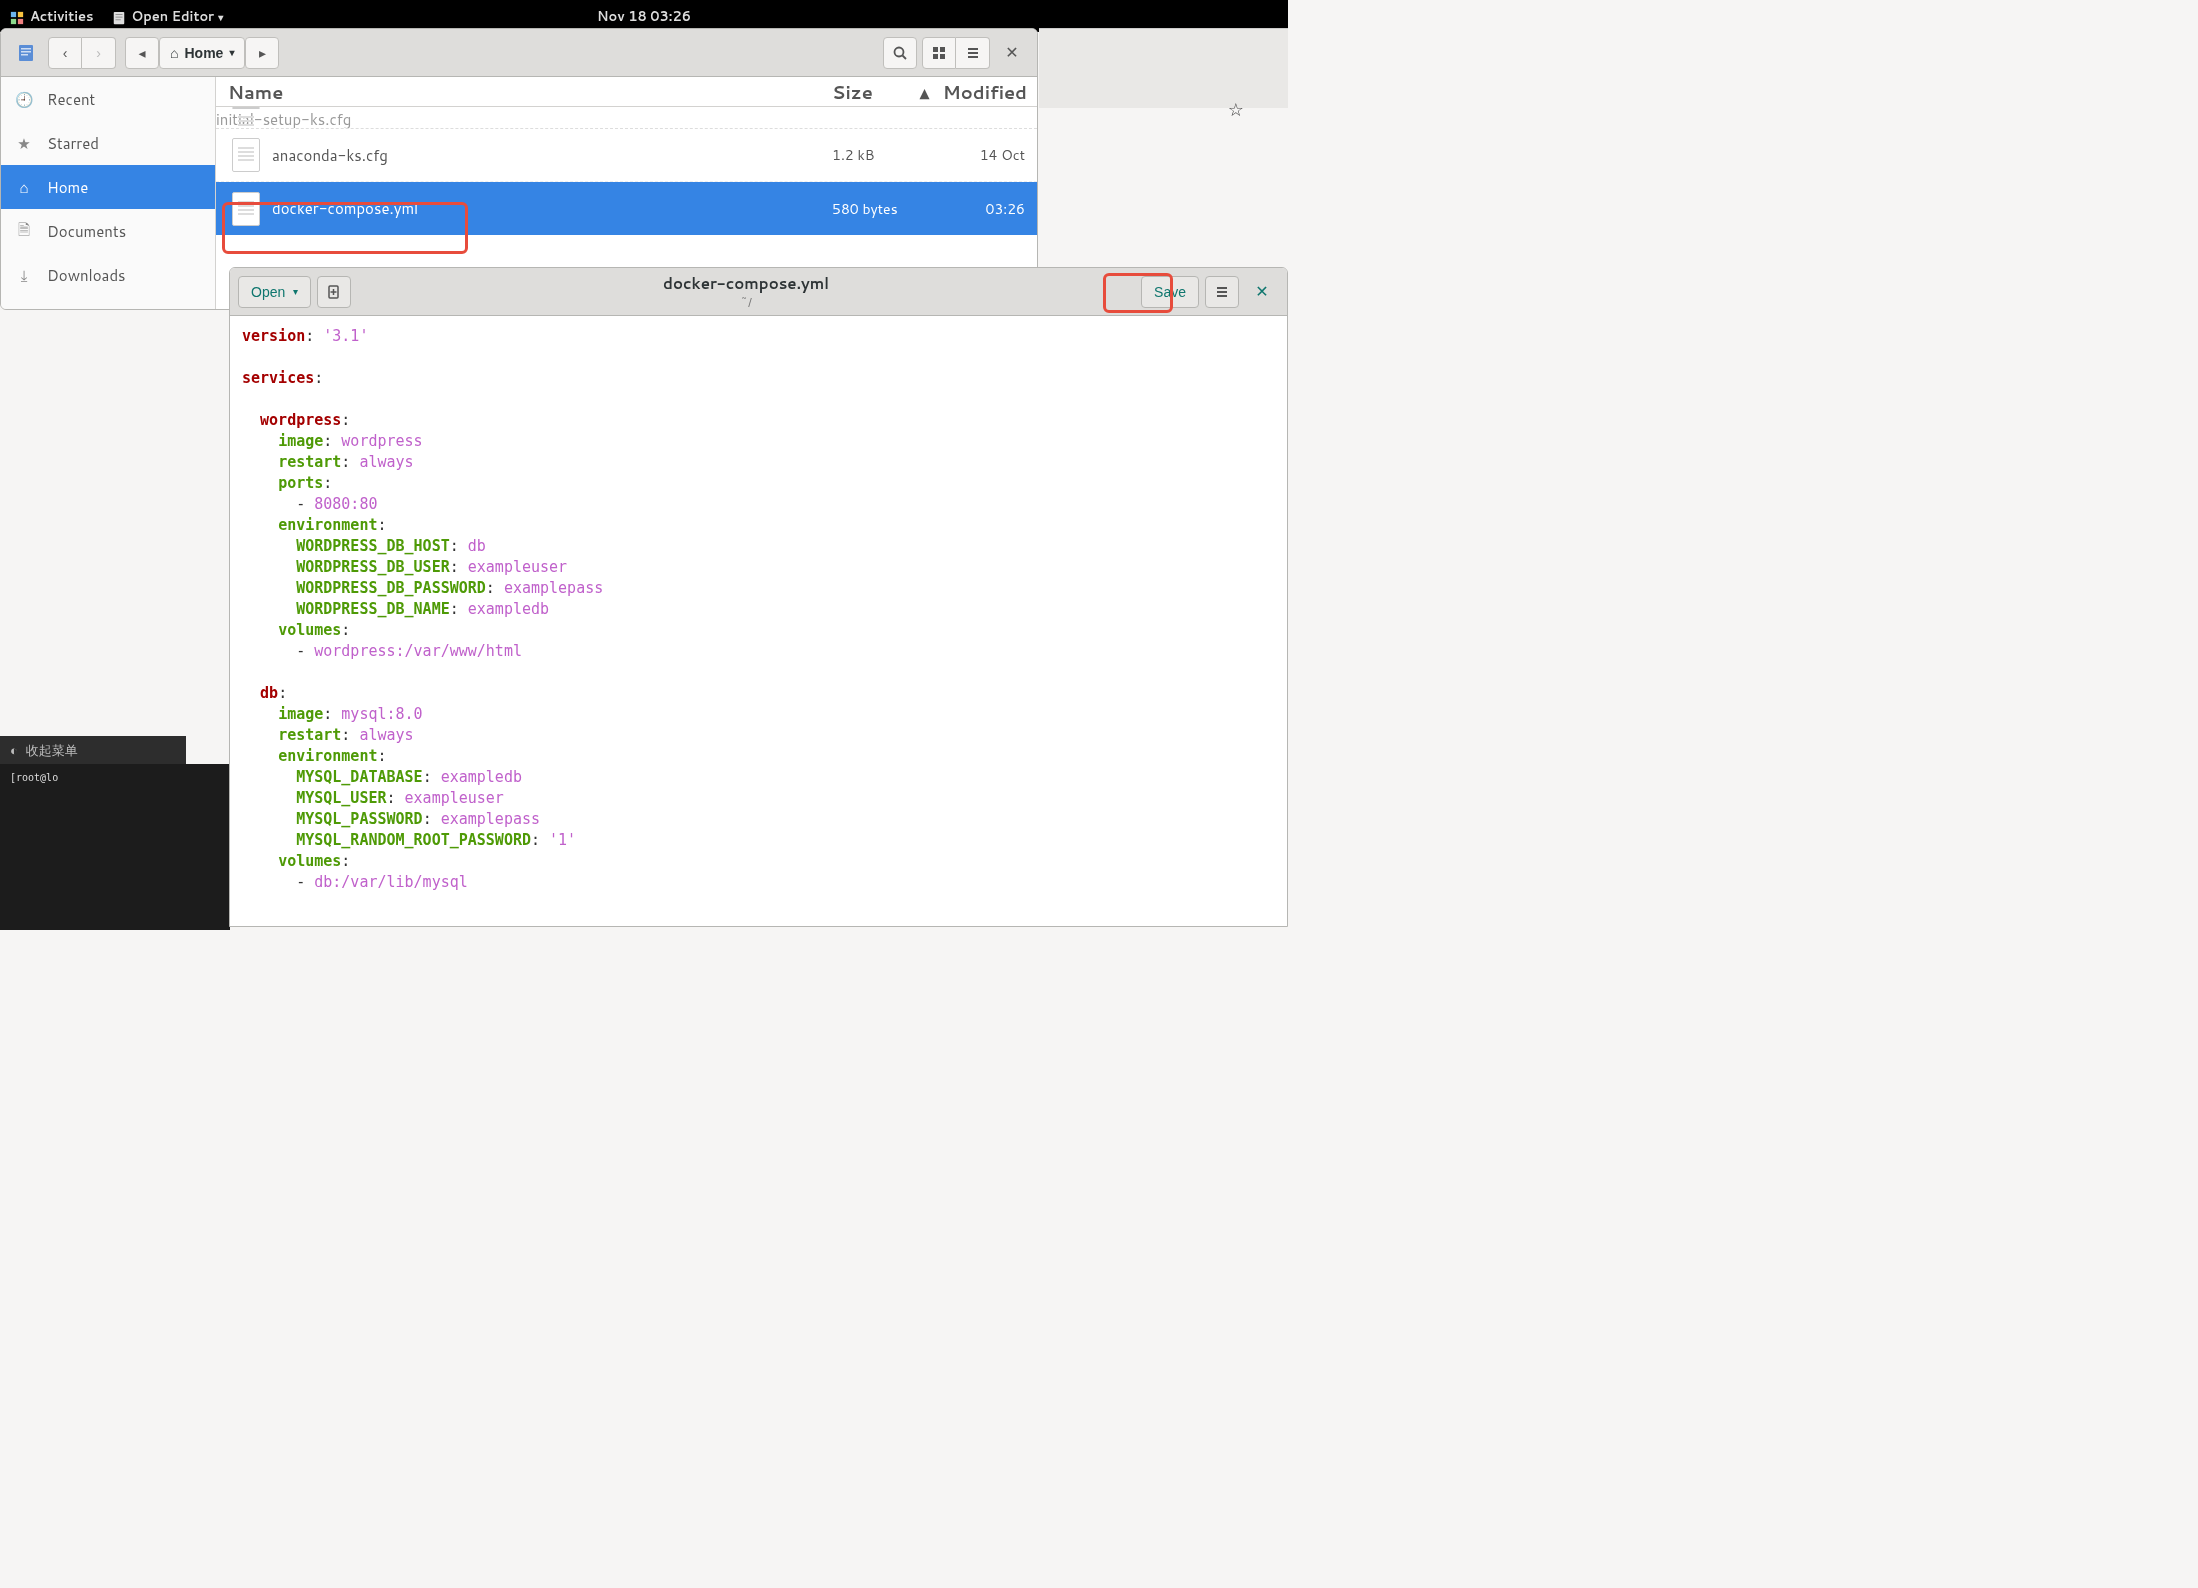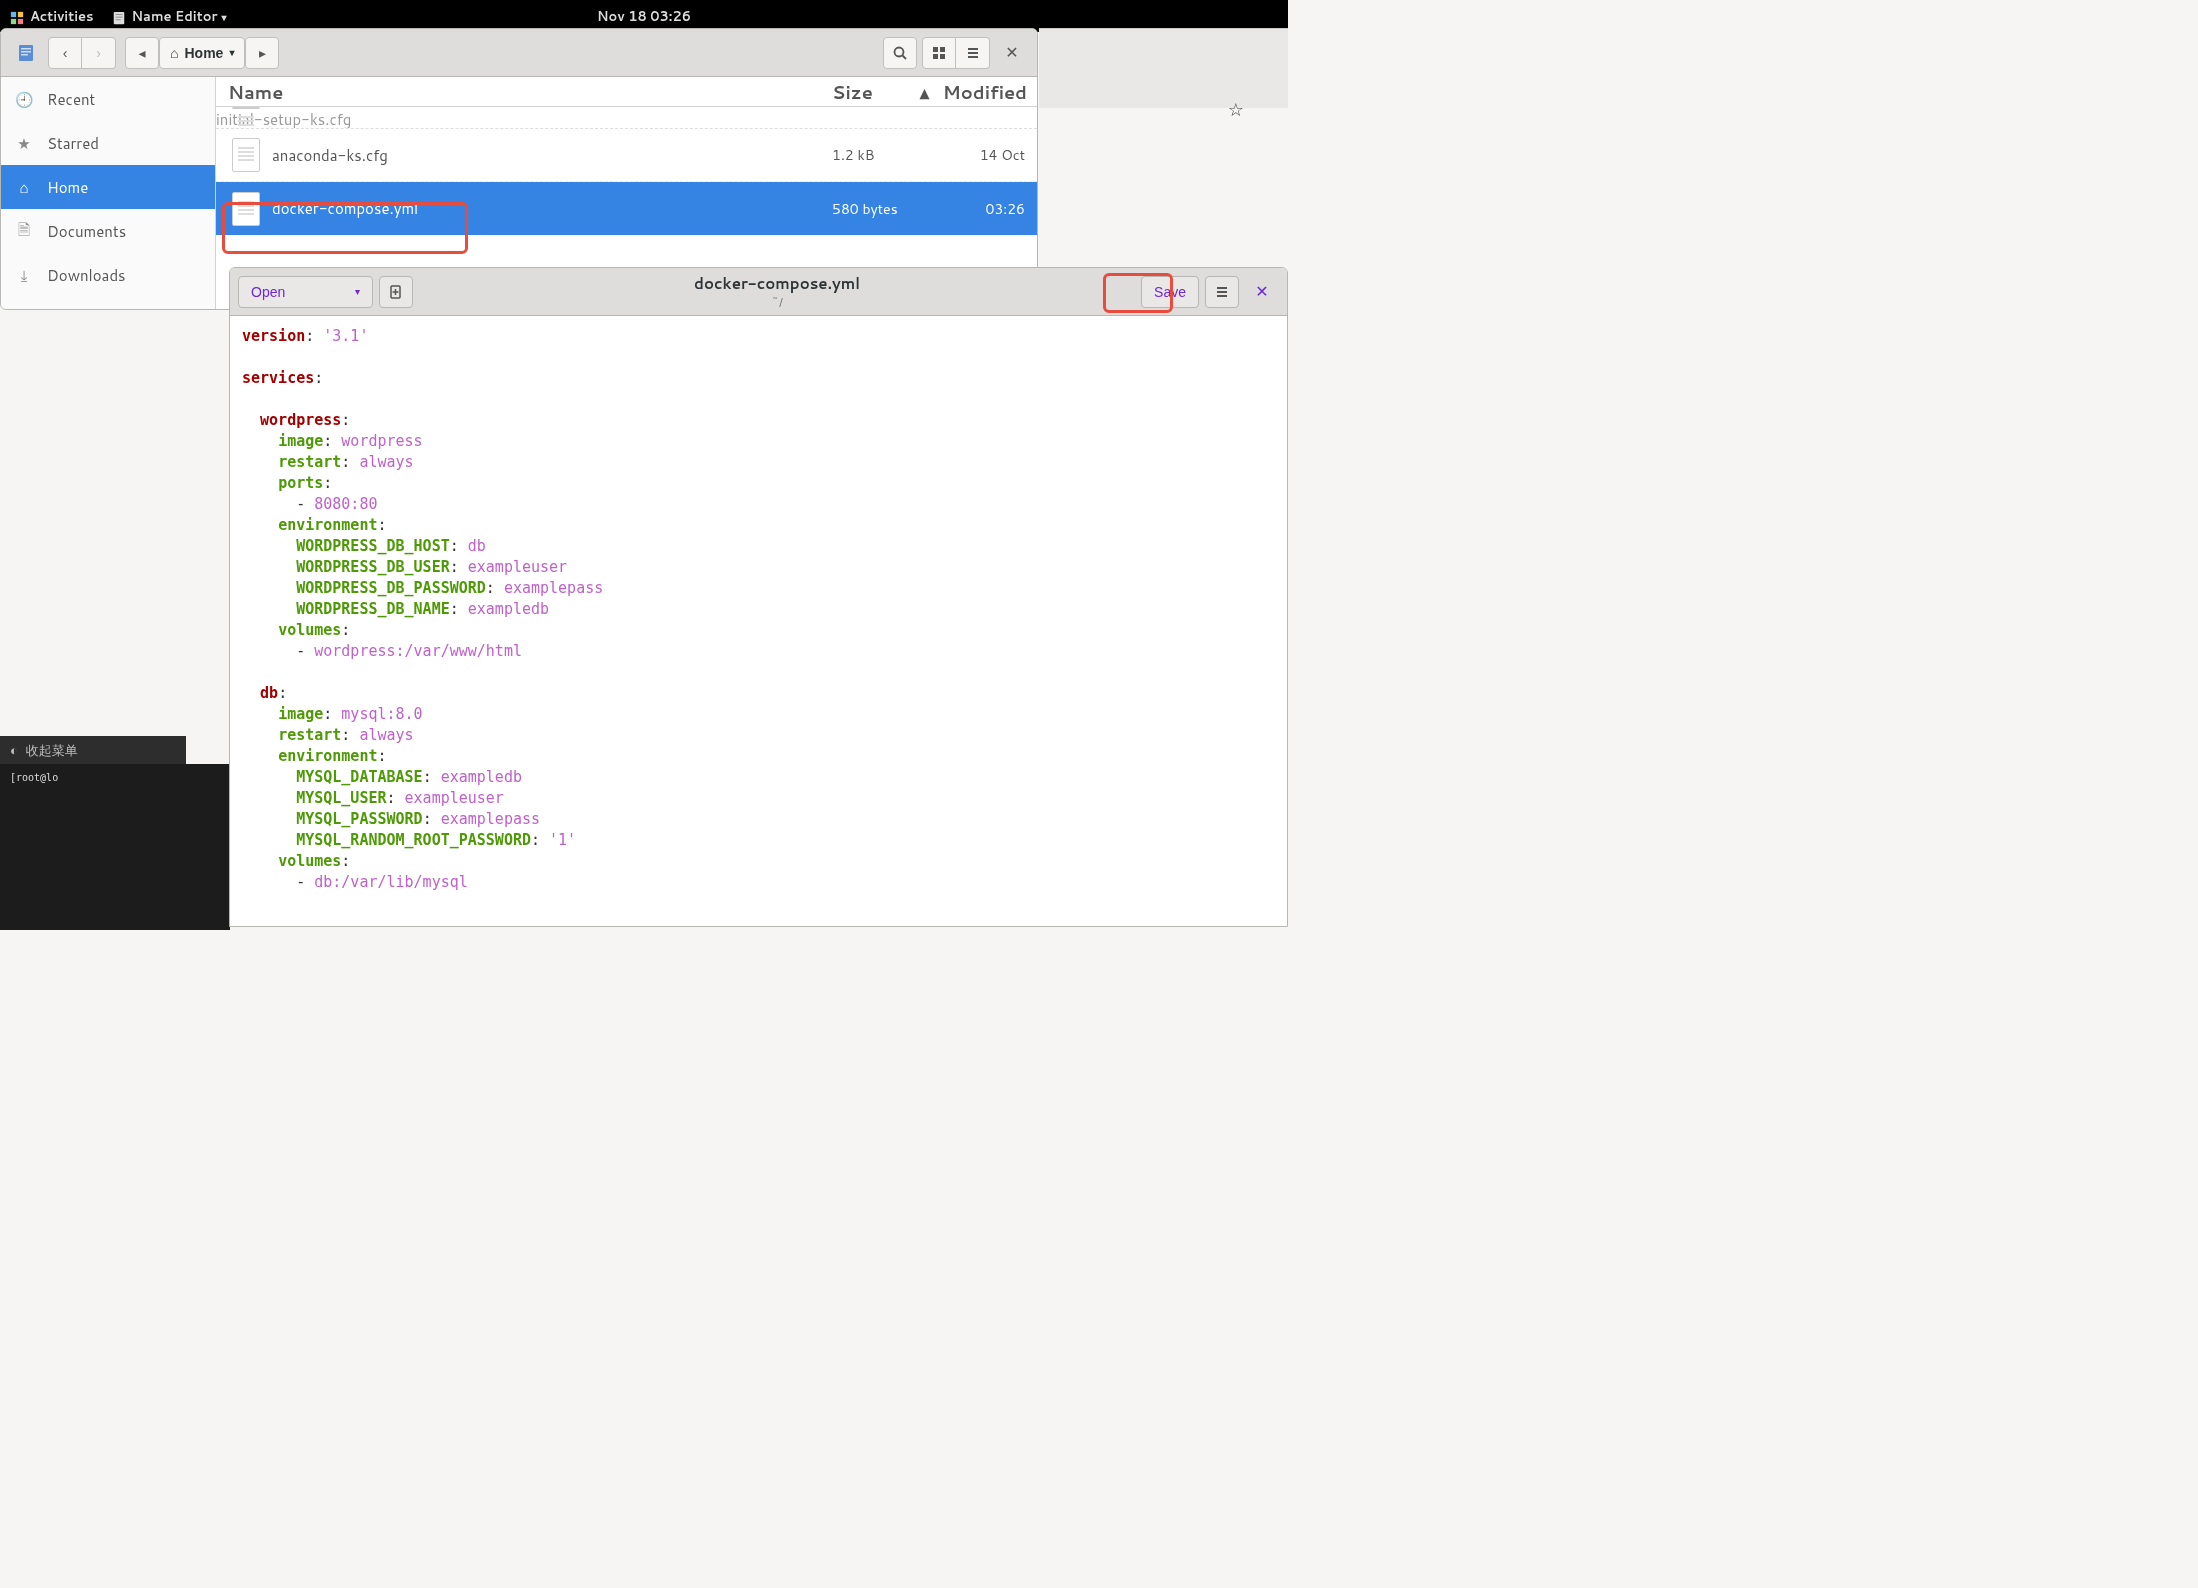--- a/index.html
+++ b/index.html
@@ -46,21 +46,21 @@
 .fm-row .fmod { width: 100px; text-align: right; padding-right: 12px; }
 .highlight-box { position: absolute; border: 3px solid #e74c3c; border-radius: 6px; pointer-events: none; }
 
 
 .browser-bg { position: absolute; top: 28px; left: 1039px; right: 0; height: 80px; background: #e9e8e6; border-top: 1px solid #ccc; }
 .browser-star { position: absolute; top: 96px; right: 44px; font-size: 18px; color: #444; }
 
 
 .te-window { position: absolute; top: 267px; left: 229px; width: 1059px; height: 660px; background: #fff; border: 1px solid #b6b6b3; border-radius: 6px 6px 0 0; overflow: hidden; }
 .te-toolbar { height: 48px; background: #dedddb; border-bottom: 1px solid #b6b6b3; display: flex; align-items: center; padding: 0 8px; gap: 6px; }
-.te-btn { height: 32px; border: 1px solid #b6b6b3; background: #e9e8e6; border-radius: 4px; display: inline-flex; align-items: center; justify-content: center; padding: 0 12px; color: #6d28d9; font-size: 14px; font-weight: 500; gap: 31px; }
+.te-btn { height: 32px; border: 1px solid #b6b6b3; background: #e9e8e6; border-radius: 4px; display: inline-flex; align-items: center; justify-content: center; padding: 0 12px; color: #0f766e; font-size: 14px; font-weight: 500; }
 .te-btn.icon-only { padding: 0; width: 34px; }
 .te-title { flex: 1; text-align: center; }
 .te-title .fname { font-weight: 700; font-size: 15px; }
 .te-title .fpath { font-size: 11px; color: #777; }
 .te-editor { padding: 10px 12px; font-family: "DejaVu Sans Mono", Menlo, Consolas, monospace; font-size: 15px; line-height: 21px; white-space: pre; color: #333; overflow: auto; height: calc(100% - 48px); }
 .k-red { color: #a40000; font-weight: bold; }
 .k-mag { color: #c061cb; }
 .k-grn { color: #4e9a06; font-weight: bold; }
 
 
@@ -87,21 +87,21 @@
       </span><span>Activities</span>
     </span>
     <span>
       <span class="act-icon">
         <svg viewBox="0 0 16 16" width="14" height="14">
             <rect x="2" y="1" width="12" height="14" rx="1" fill="#ddd"></rect>
             <line x1="4" y1="4" x2="12" y2="4" stroke="#888"></line>
             <line x1="4" y1="7" x2="12" y2="7" stroke="#888"></line>
             <line x1="4" y1="10" x2="10" y2="10" stroke="#888"></line>
           </svg>
-      </span><span>Name Editor</span><span class="dropdown-arrow">▾</span>
+      </span><span>Open Editor</span><span class="dropdown-arrow">▾</span>
     </span>
   </div>
   <div class="center">Nov 18  03:26</div>
 </div>
 
 <div class="browser-bg"></div>
 <span class="browser-star">☆</span>
 
 <div class="fm-window">
   <div class="fm-toolbar">

